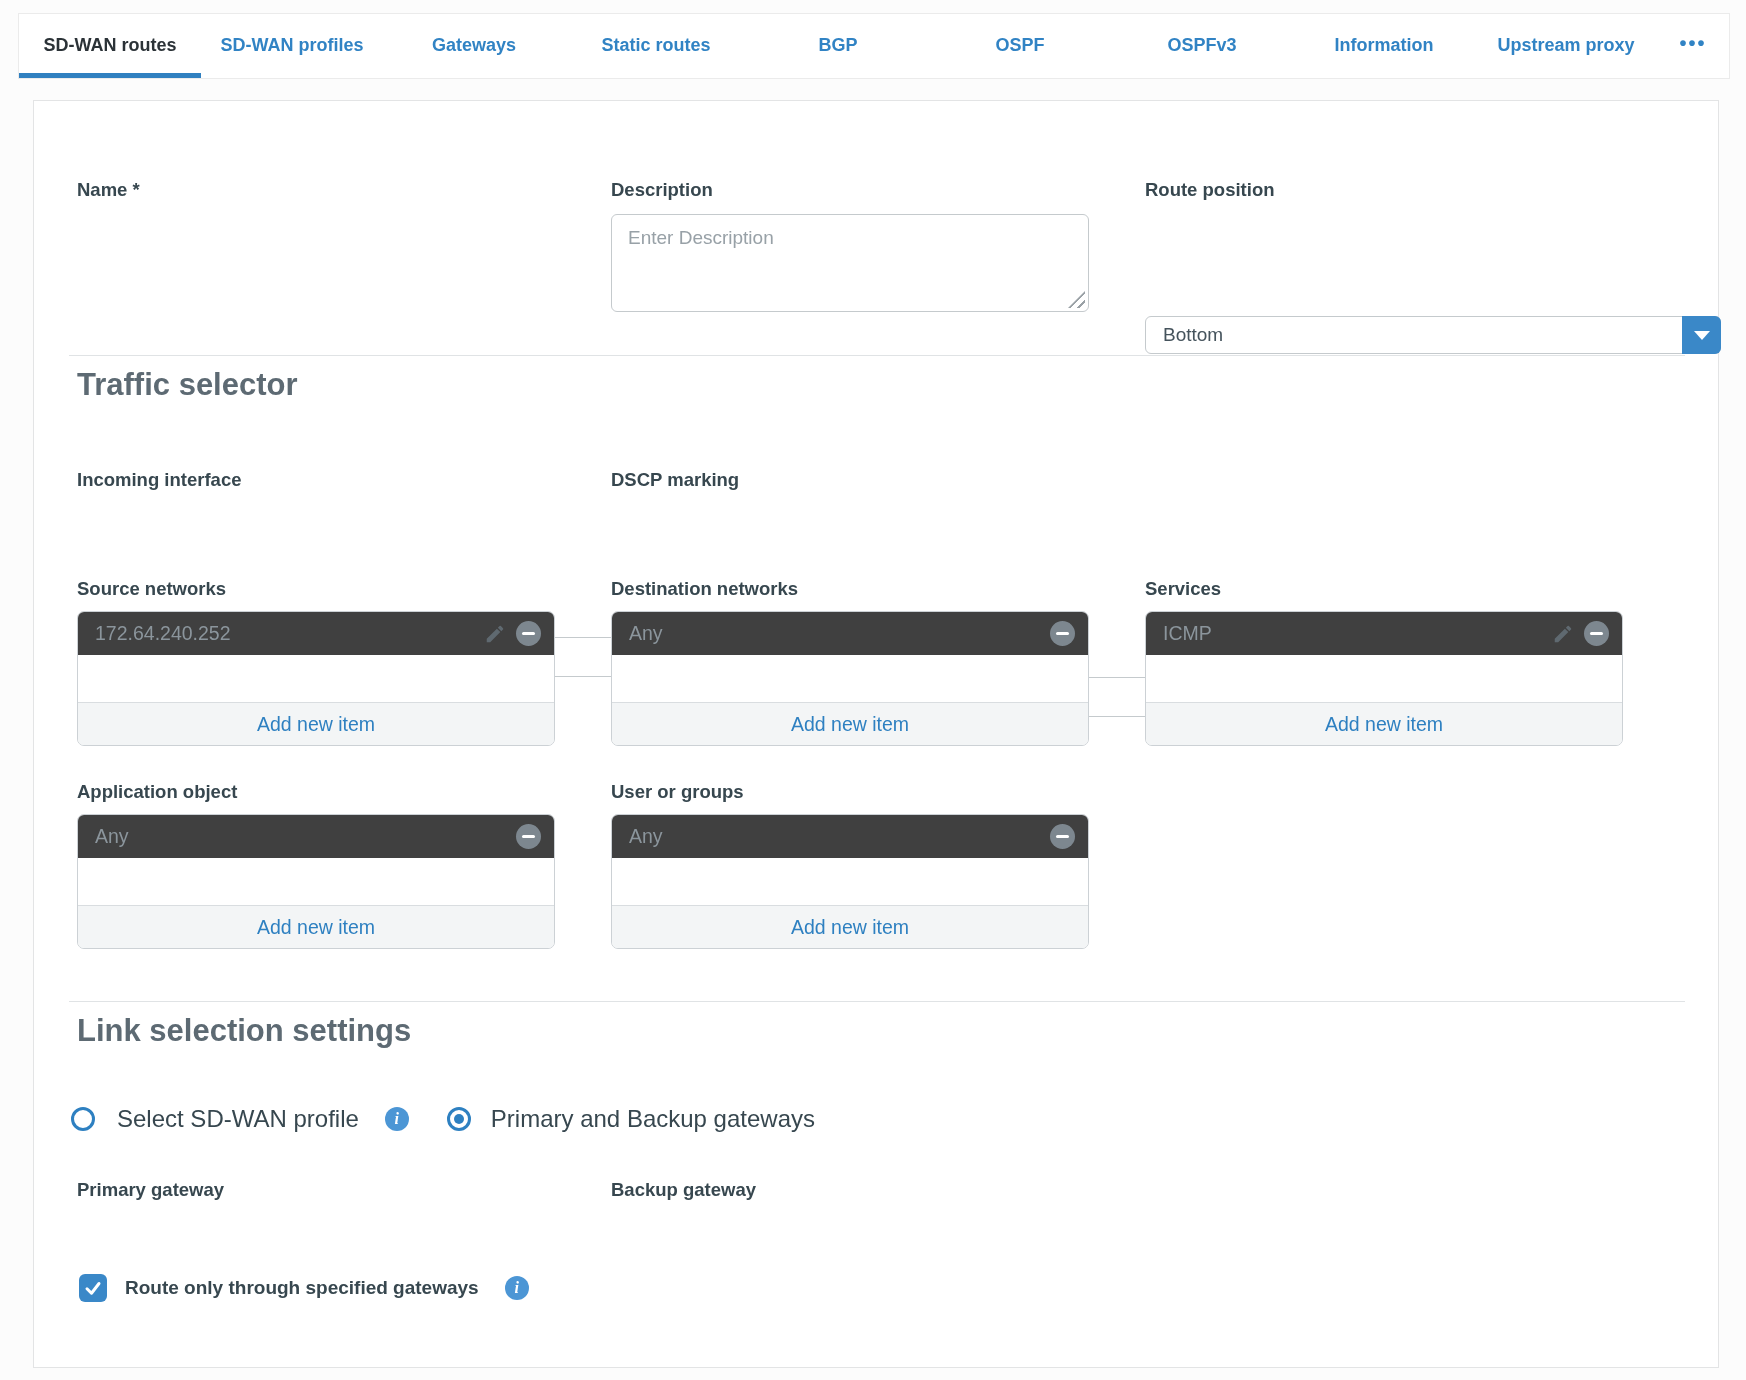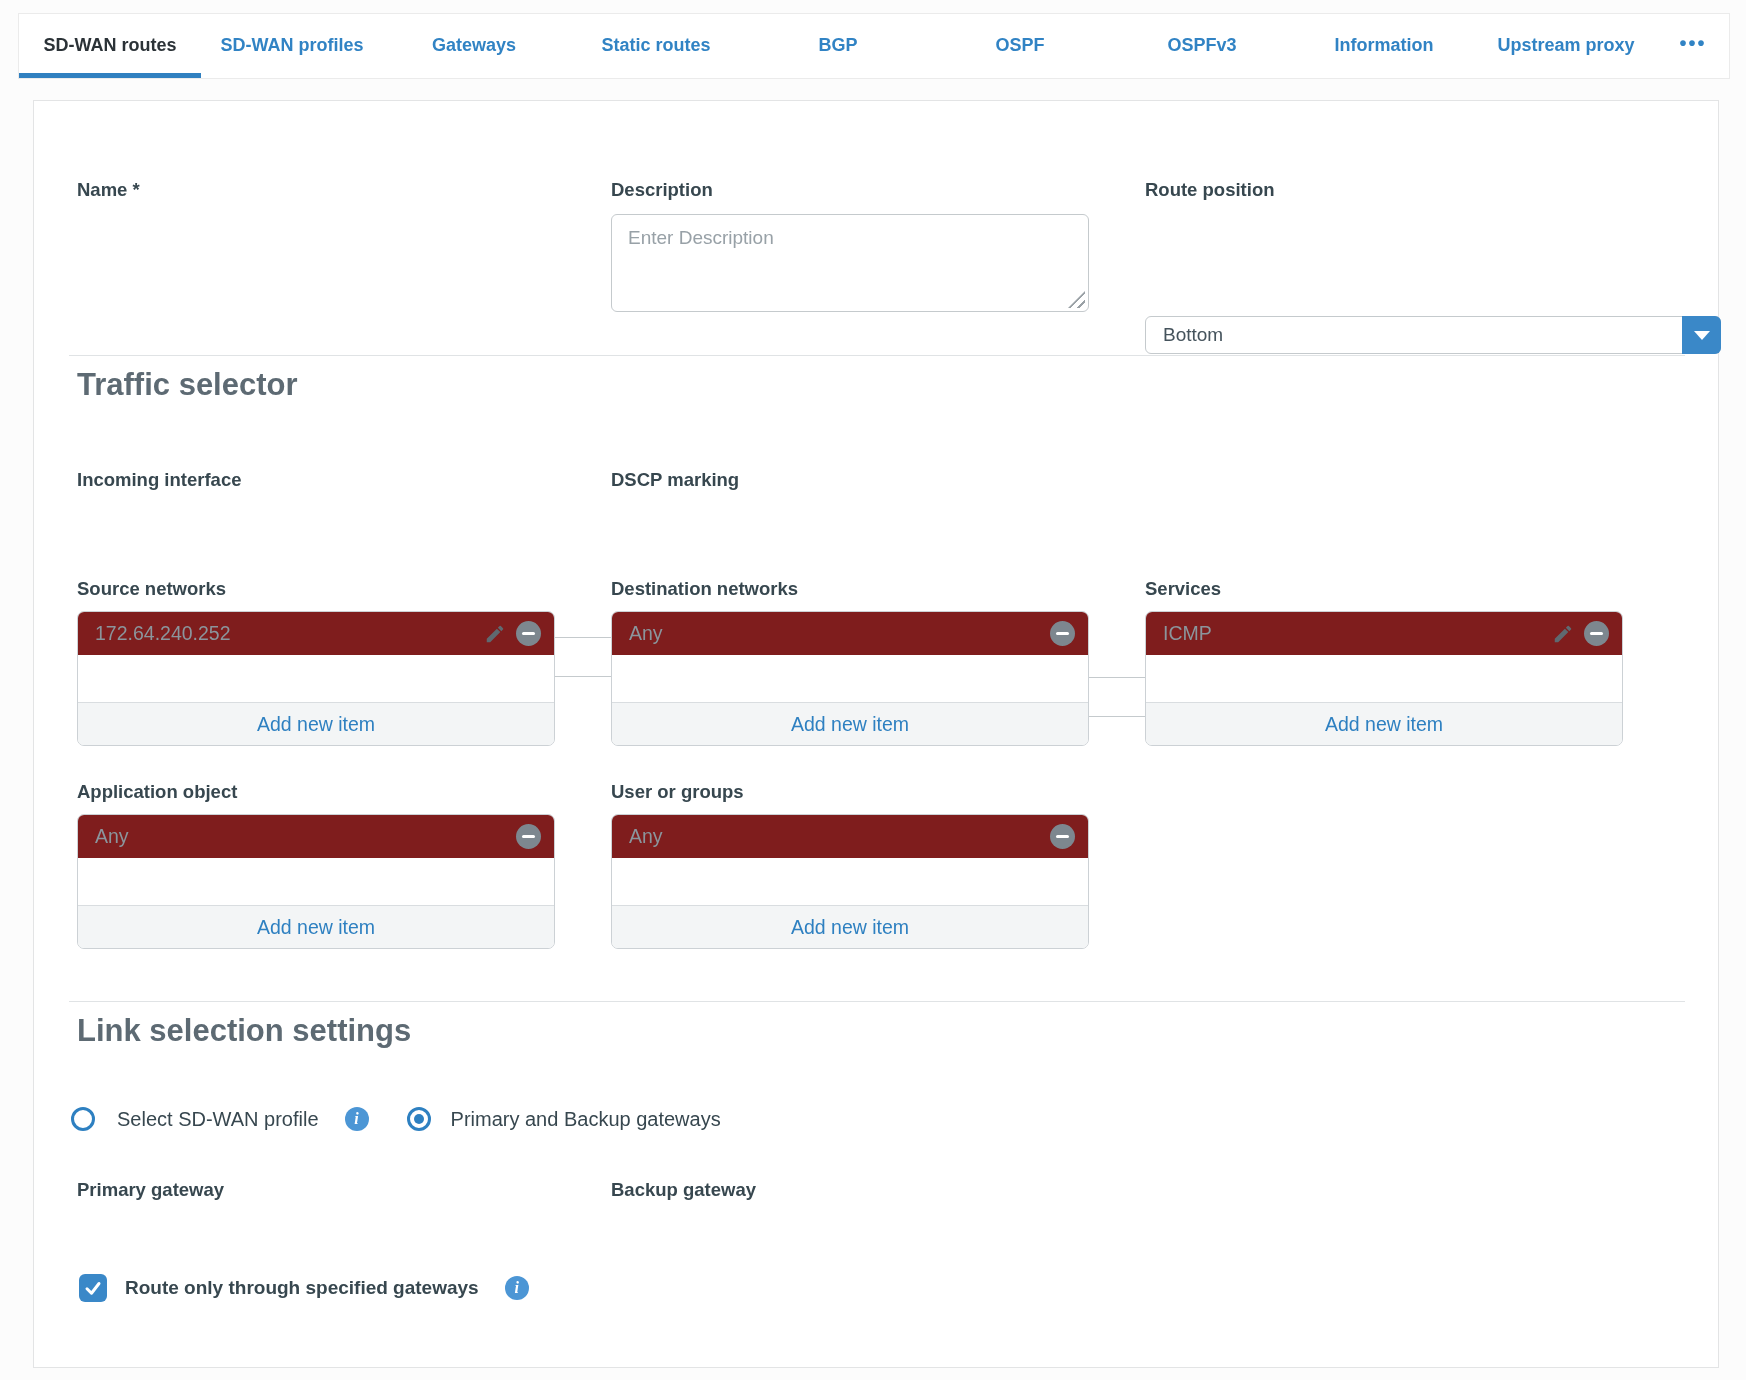--- a/index.html
+++ b/index.html
@@ -79,21 +79,21 @@
     width: 0; height: 0; border-left: 8px solid transparent; border-right: 8px solid transparent;
     border-top: 9px solid #ffffff;
   }
 
   
   .listbox {
     width: 478px; height: 135px; border: 1px solid #ccd1d5; border-radius: 7px;
     background: #fff; display: flex; flex-direction: column; overflow: hidden;
   }
   .listbox .item-row {
-    height: 43px; background: #7f1d1d; display: flex; align-items: center;
+    height: 43px; background: #404040; display: flex; align-items: center;
     padding: 0 13px 0 17px; flex: 0 0 auto;
   }
   .listbox .item-text { font-size: 19.5px; color: #8b959c; flex: 1 1 auto; }
   .listbox .spacer { flex: 1 1 auto; background: #fff; }
   .listbox .add-row {
     flex: 0 0 auto; height: 43px; background: #f3f5f6; border-top: 1px solid #d9dde0;
     display: flex; align-items: center; justify-content: center;
     font-size: 19.5px; color: #2e80c1; cursor: pointer;
   }
 
@@ -106,21 +106,21 @@
 
   
   .radio-row { display: flex; align-items: center; }
   .radio {
     width: 24px; height: 24px; border-radius: 50%; border: 3px solid #2e80c1;
     background: #fff; cursor: pointer; display: flex; align-items: center; justify-content: center;
     flex: 0 0 auto;
   }
   .radio .dot { width: 10px; height: 10px; border-radius: 50%; background: #2e80c1; display: none; }
   .radio.selected .dot { display: block; }
-  .radio-label { font-size: 20px; color: #37474f; }
+  .radio-label { font-size: 24px; color: #37474f; }
 
   .info-icon {
     width: 24px; height: 24px; border-radius: 50%; background: #4c96d5; cursor: pointer;
     display: flex; align-items: center; justify-content: center;
     color: #fff; font-family: "Liberation Serif", serif; font-style: italic; font-weight: 700;
     font-size: 16px; flex: 0 0 auto;
   }
 
   .checkbox {
     width: 28px; height: 28px; border-radius: 6px; background: #3a88c8; cursor: pointer;

